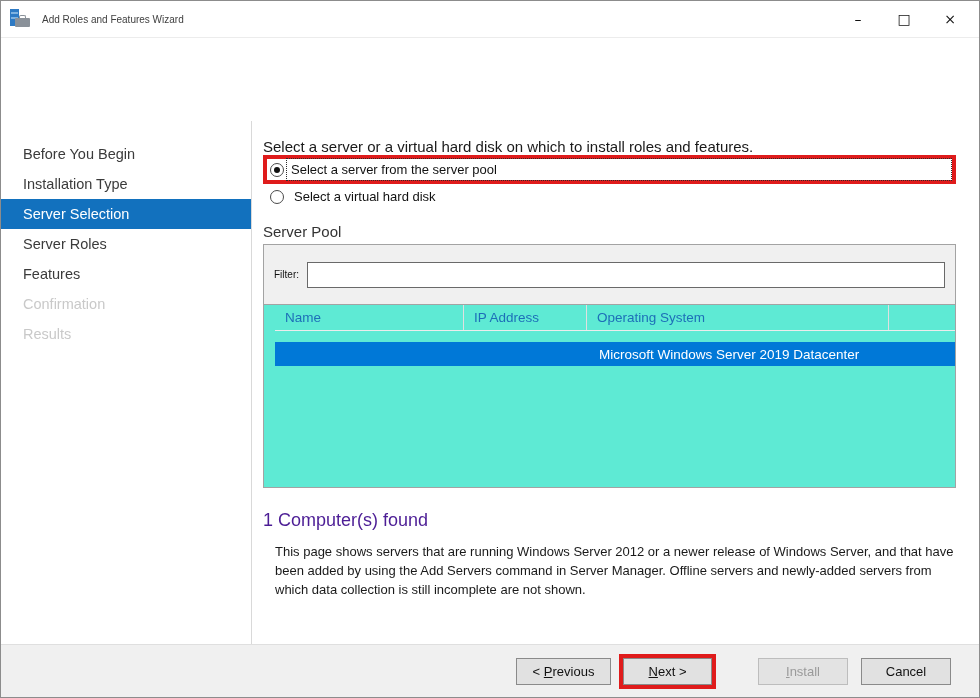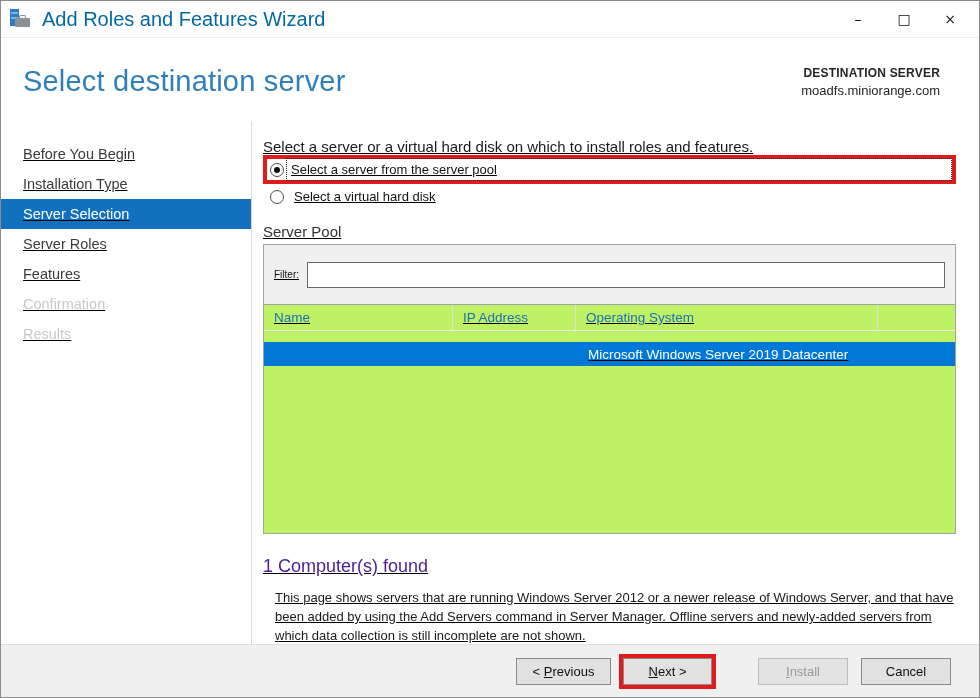--- a/index.html
+++ b/index.html
@@ -14,41 +14,41 @@
   .titlebar {
     position:absolute; top:0; left:0; right:0; height:37px;
     display:flex; align-items:center; padding-left:9px;
     border-bottom:1px solid #ececec; background:#fff;
   }
   .app-icon { width:22px; height:20px; position:relative; flex:0 0 auto; }
   .app-icon .tower { position:absolute; left:0; top:0; width:9px; height:17px; background:#2e7ac4; }
   .app-icon .tower i { display:block; height:2px; background:#7fb2e0; margin:3px 1px 0 1px; }
   .app-icon .box { position:absolute; left:5px; top:9px; width:15px; height:9px; background:#8a9199; border-radius:1px; }
   .app-icon .box b { position:absolute; left:4px; top:-3px; width:7px; height:3px; border:1px solid #8a9199; border-bottom:none; border-radius:2px 2px 0 0; }
-  .title-text { margin-left:10px; font-size:20px; color:#0369a1; }
+  .title-text { margin-left:10px; font-size:10px; color:#404040; }
   .win-controls { margin-left:auto; display:flex; height:100%; }
   .win-btn {
     width:46px; height:100%; display:flex; align-items:center; justify-content:center;
     font-size:14px; color:#111; cursor:default; background:transparent; border:none;
     font-family:"DejaVu Sans",sans-serif;
   }
   .win-btn.close { margin-right:6px; }
 
   
   .header { position:absolute; top:38px; left:0; right:0; height:82px; background:#fff; }
   .page-title {
     position:absolute; left:22px; top:26px;
     font-size:29px; font-weight:300; color:#2f7fba; letter-spacing:.2px;
   }
   .dest-block { position:absolute; right:39px; top:27px; text-align:right; }
   .dest-label { font-size:12px; font-weight:700; color:#262626; letter-spacing:.2px; }
   .dest-server { font-size:13px; color:#262626; margin-top:3px; }
 
   
-  .wizard-body { position:absolute; top:120px; left:0; right:0; height:525px; display:flex; background:#fff;text-decoration:underline; }
+  .wizard-body { position:absolute; top:120px; left:0; right:0; height:525px; display:flex; background:#fff; }
   .sidebar { width:251px; flex:0 0 auto; border-right:1px solid #d9d9d9; padding-top:18px; }
   .nav-item {
     height:30px; line-height:30px; padding-left:22px;
     font-size:14.5px; color:#3b3b3b; cursor:default; white-space:nowrap;
   }
   .nav-item.active { background:#1271be; color:#ffffff; }
   .nav-item.disabled { color:#c9c9c9; }
 
   .content { flex:1 1 auto; padding:17px 23px 0 11px; position:relative; }
   .intro { font-size:15px; color:#1a1a1a; }
@@ -72,21 +72,21 @@
   .filter-panel {
     margin-top:4px; height:61px; background:#f0f0f0;
     border:1px solid #a3a3a3; display:flex; align-items:center; padding:0 10px;
   }
   .filter-label { font-size:10px; color:#111; margin-right:8px; }
   .filter-input {
     flex:1 1 auto; height:26px; border:1px solid #696969; background:#fff;
     font-size:13px; padding:0 6px; font-family:"Liberation Sans",sans-serif;
   }
 
-  .server-table { margin-top:-1px; height:230px; border:1px solid #a3a3a3; background:#bef264; overflow:hidden; }
+  .server-table { margin-top:-1px; height:184px; border:1px solid #a3a3a3; background:#5eead4; overflow:hidden;padding-left:11px; }
   .thead { display:grid; grid-template-columns:189px 123px 302px 1fr; height:26px; border-bottom:1px solid #ececec; }
   .th {
     font-size:13.5px; color:#1d6fb8; padding-left:10px; display:flex; align-items:center;
     border-right:1px solid #e0e0e0; cursor:default; white-space:nowrap;
   }
   .th:last-child { border-right:none; }
   .trow {
     margin-top:11px; height:24px; background:#0078d7; color:#fff;
     display:grid; grid-template-columns:312px 1fr; position:relative; align-items:center;
   }
@@ -140,27 +140,20 @@
         </span>
     </span>
     <span class="title-text">Add Roles and Features Wizard</span>
     <span class="win-controls">
       <button class="win-btn">–</button>
       <button class="win-btn">□</button>
       <button class="win-btn close">×</button>
     </span>
   </div>
 
-  <div class="header">
-    <div class="page-title">Select destination server</div>
-    <div class="dest-block">
-      <div class="dest-label">DESTINATION SERVER</div>
-      <div class="dest-server">moadfs.miniorange.com</div>
-    </div>
-  </div>
 
   <div class="wizard-body">
 
     <div class="sidebar">
       <div class="nav-item">Before You Begin</div>
       <div class="nav-item">Installation Type</div>
       <div class="nav-item active">Server Selection</div>
       <div class="nav-item">Server Roles</div>
       <div class="nav-item">Features</div>
       <div class="nav-item disabled">Confirmation</div>

